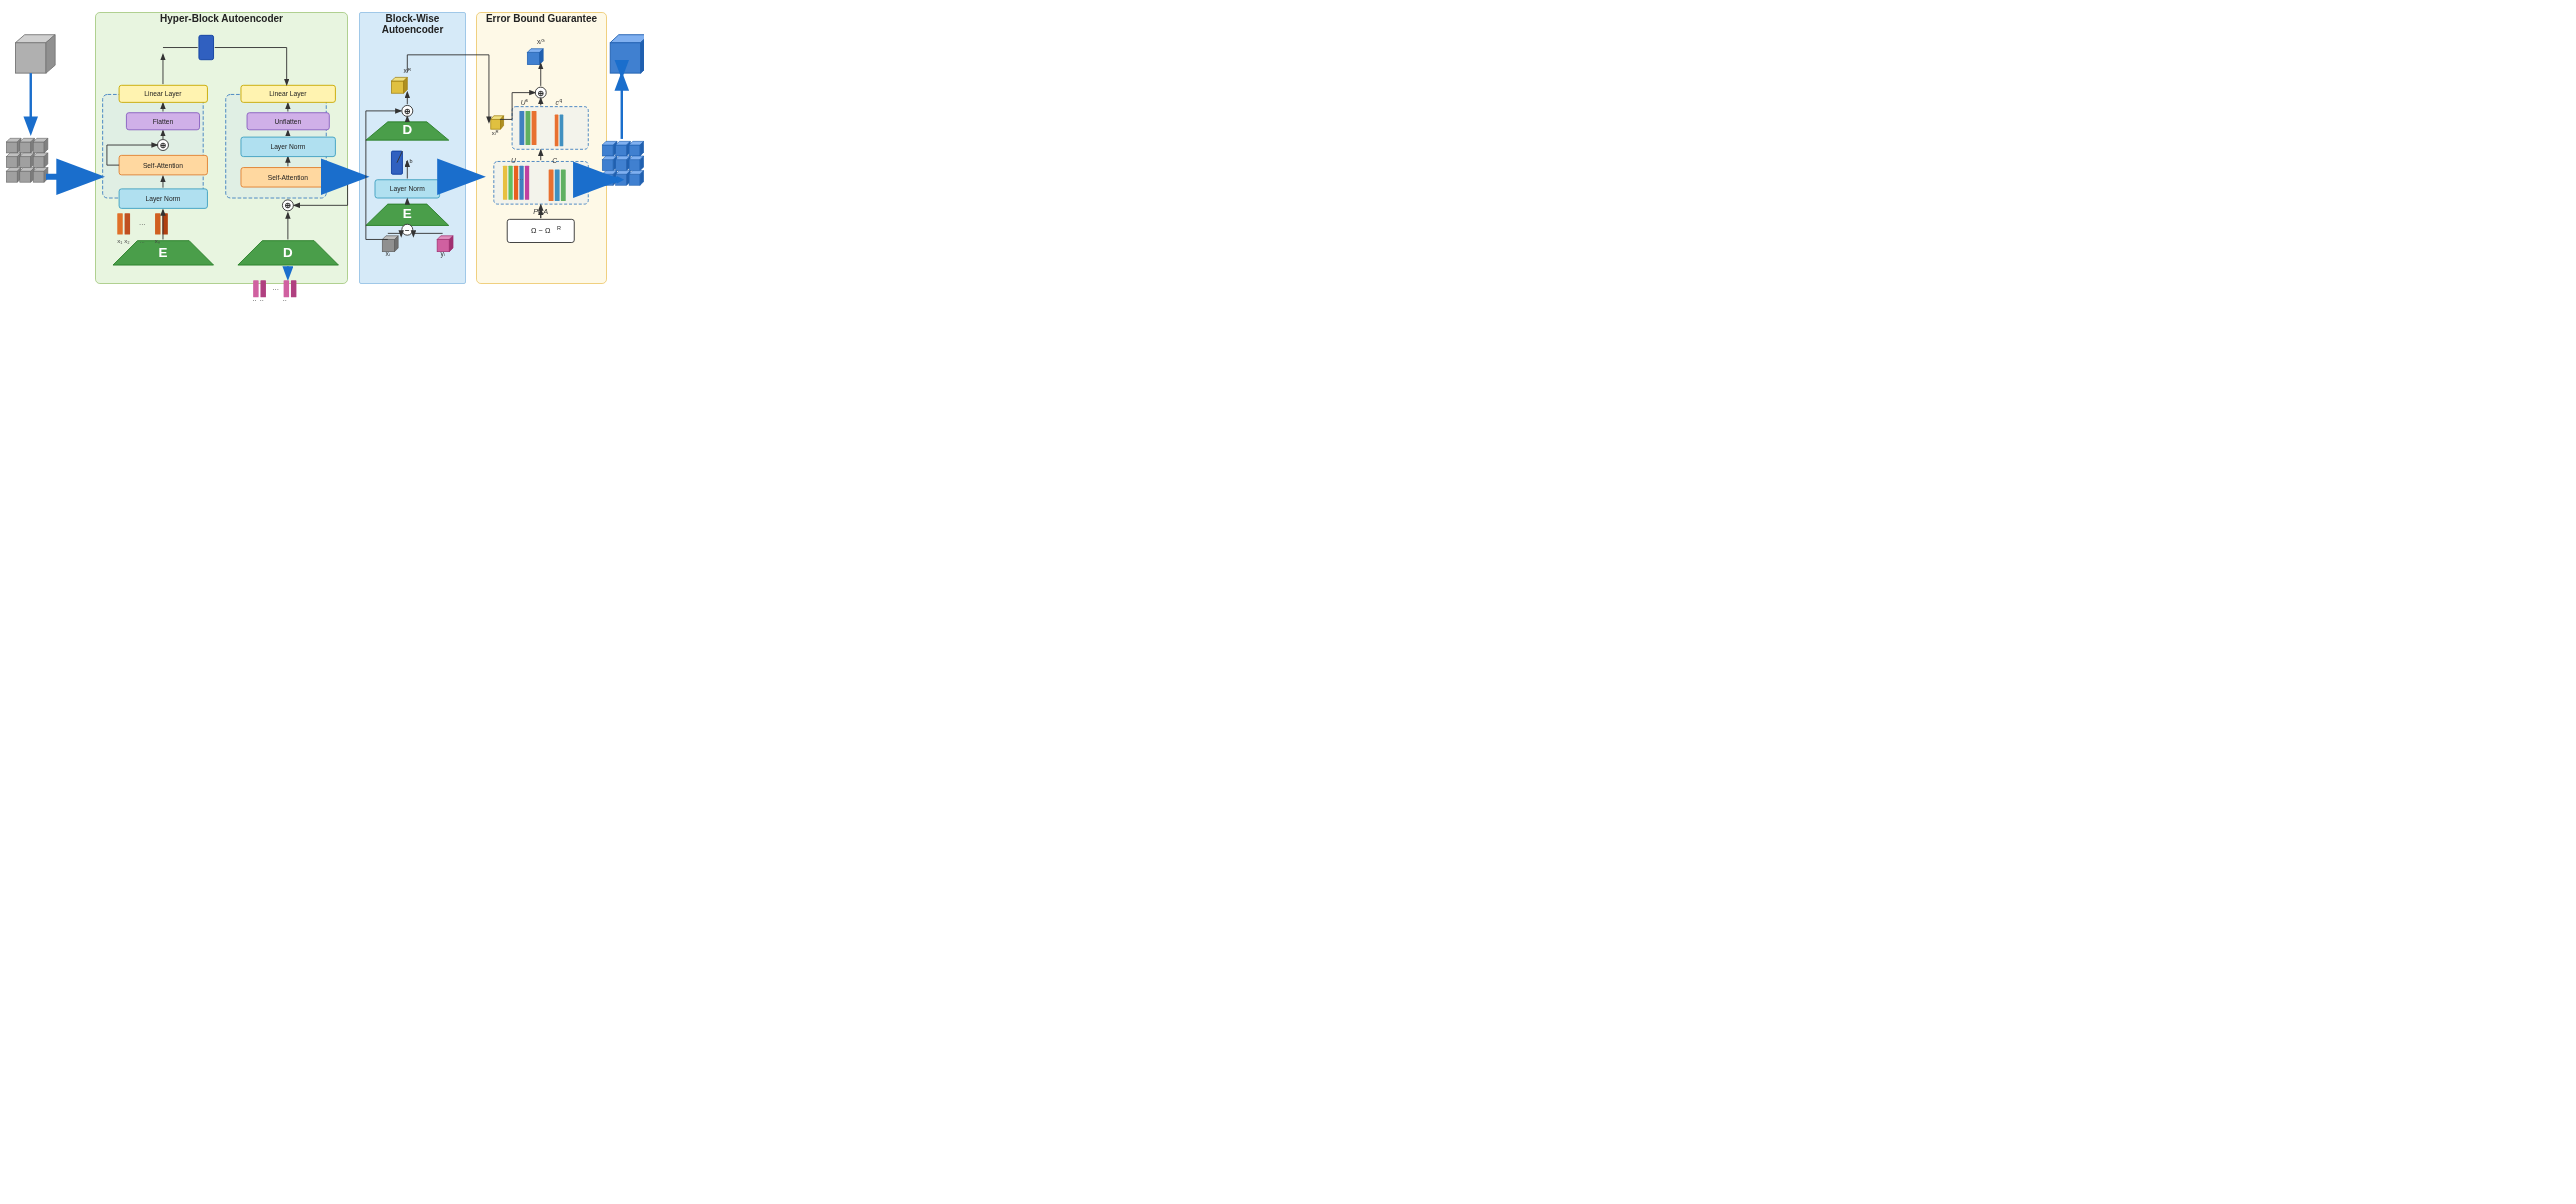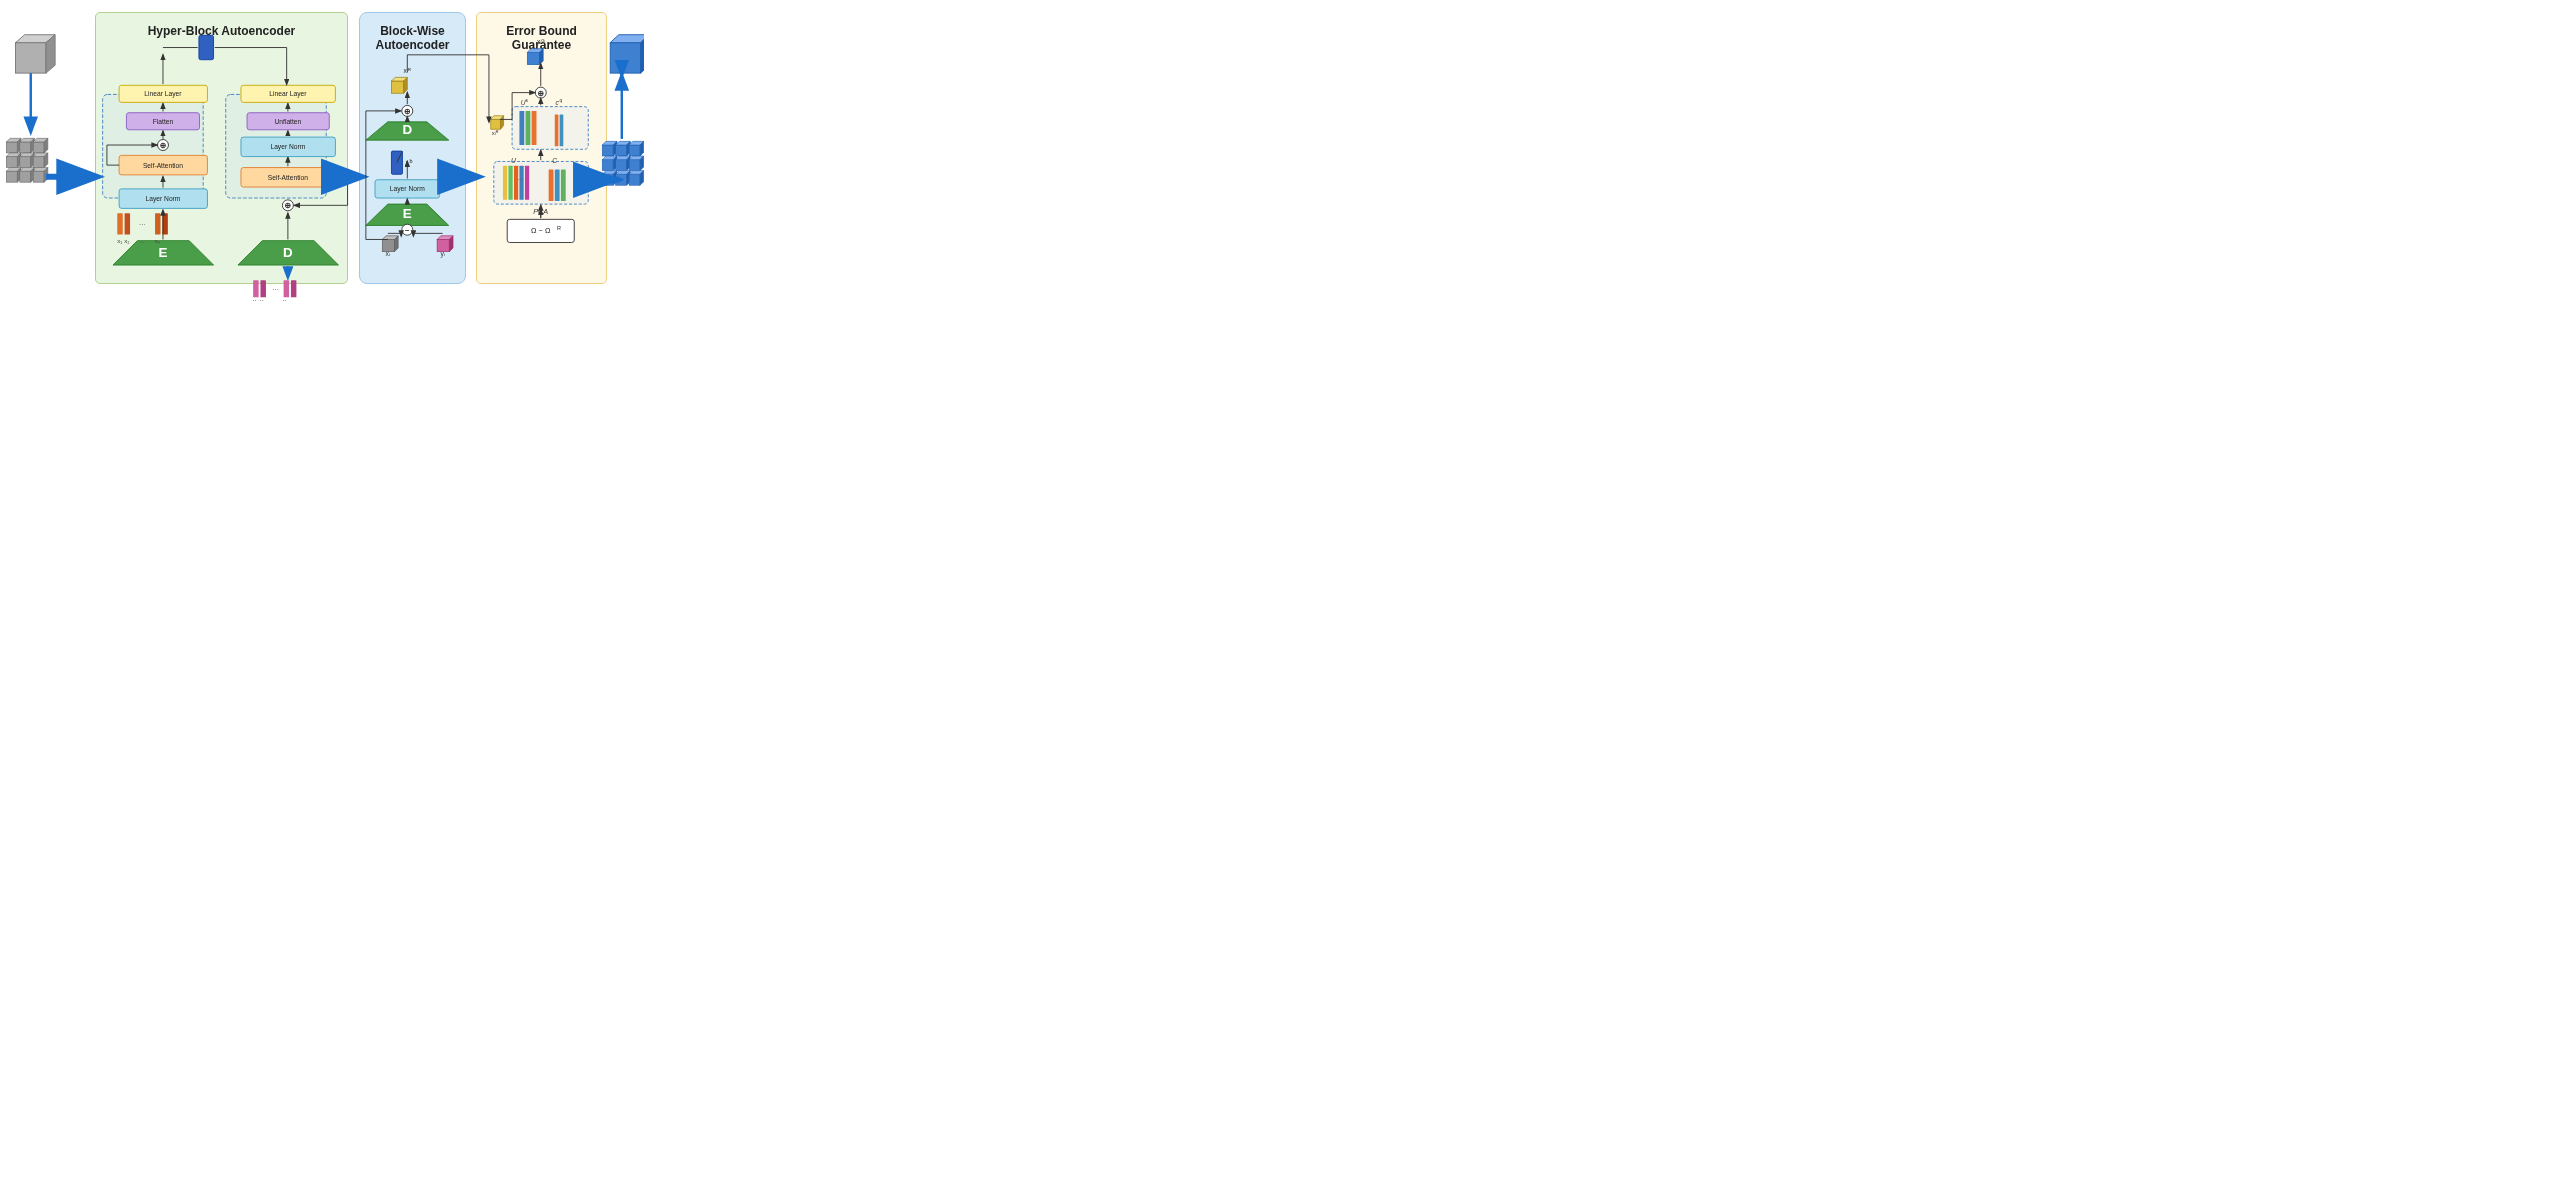--- a/index.html
+++ b/index.html
@@ -26,46 +26,46 @@
       border-radius: 4.9px;
       position: absolute;
       left: 95px;
       top: 12.2px;
       width: 253px;
       height: 272px;
     }
     .section-blockwise {
       background: #d6eaf8;
       border: 1.2px solid #a0c8e8;
-      border-radius: 8px;
+      border-radius: 2px;
       position: absolute;
       left: 359px;
       top: 12.2px;
       width: 107px;
       height: 272px;
     }
     .section-error {
       background: #fef9e7;
       border: 1.2px solid #f0d080;
       border-radius: 4.9px;
       position: absolute;
       left: 476px;
       top: 12.2px;
       width: 131px;
       height: 272px;
       text-decoration: underline;
     }
 
     .section-title {
       text-align: center;
-      font-size: 12px;
+      font-size: 10px;
       font-weight: bold;
       color: #222;
       position: absolute;
-      top: 11px;
+      top: 0;
       width: 100%;
     }
 
     
     .svg-overlay {
       position: absolute;
       top: 0; left: 0;
       width: 644px;
       height: 301px;
       pointer-events: none;

